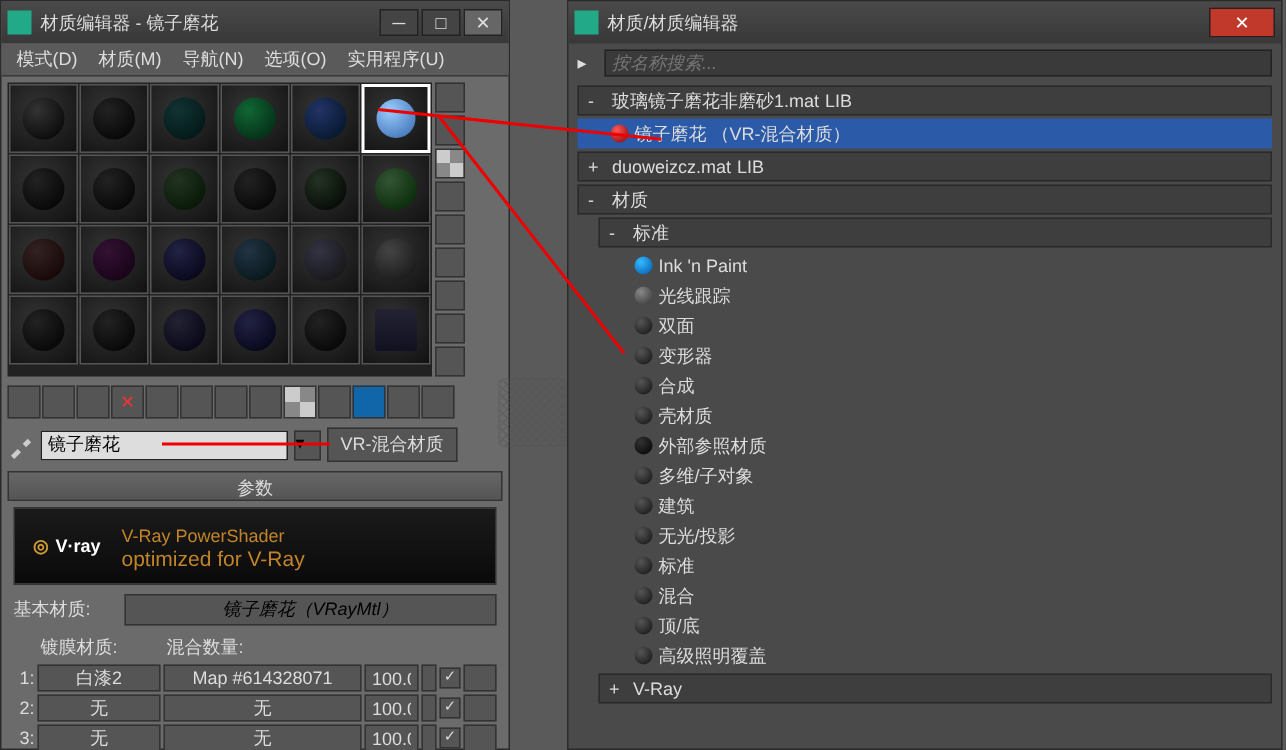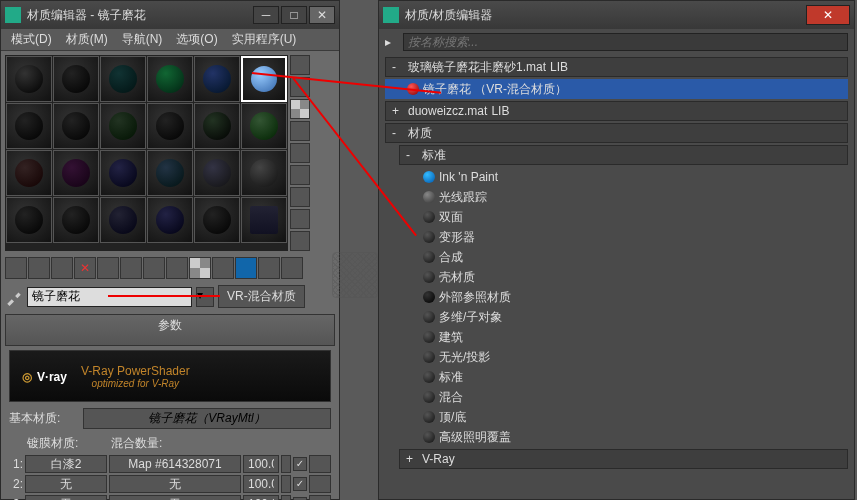--- a/index.html
+++ b/index.html
@@ -34,27 +34,27 @@
 .tbtn.red::after { content: '✕'; color: #e33; position: absolute; inset: 0; display: flex; align-items: center; justify-content: center; }
 .tbtn.blue { background: #16a; }
 .tbtn.ck { background: repeating-conic-gradient(#888 0 25%, #ccc 0 50%); }
 
 .namerow { display: flex; align-items: center; padding: 4px; gap: 4px; }
 .eyedrop { width: 18px; height: 18px; }
 .nameinput { flex: 0 0 120px; height: 20px; background: #ddd; border: 1px solid #222; padding: 0 4px; color: #000; }
 .dd { width: 18px; height: 20px; background: #555; border: 1px solid #333; }
 .typebtn { padding: 2px 8px; background: #555; border: 1px solid #333; color: #ddd; }
 
-.rollup-hdr { height: 32px; background: linear-gradient(#666,#555); border: 1px solid #333; text-align: center; color: #ddd; line-height: 20px; margin: 2px 4px; }
+.rollup-hdr { height: 20px; background: linear-gradient(#666,#555); border: 1px solid #333; text-align: center; color: #ddd; line-height: 20px; margin: 2px 4px; }
 
 .vray-banner { margin: 4px 8px; height: 52px; background: linear-gradient(#1a1a1a,#0a0a0a); border: 1px solid #333; display: flex; align-items: center; padding: 0 12px; gap: 14px; }
 .vray-logo { color: #fff; font-size: 16px; font-weight: bold; }
 .vray-logo .o { color: #c93; }
-.vray-text { color: #c1842a; font-size: 13px; text-align: center; }
-.vray-text .sub { display: block; font-size: 10px; font-style: italic; }
+.vray-text { color: #c1842a; font-size: 13px; text-align: left; }
+.vray-text .sub { display: block; font-size: 14px; }
 
 .param-row { display: flex; align-items: center; padding: 2px 8px; color: #ddd; gap: 4px; }
 .param-row .lbl { flex: 0 0 70px; }
 .param-val { flex: 1; background: #555; border: 1px solid #333; padding: 1px 4px; text-align: center; font-style: italic; }
 
 .blend-tbl { padding: 2px 8px; }
 .blend-hdr { display: flex; color: #ddd; padding: 2px 0; }
 .blend-hdr > div { text-align: left; }
 .bh1 { width: 18px; } .bh2 { width: 84px; } .bh3 { width: 114px; } .bh4 { width: 46px; } .bh5 { width: 18px; }
 .blend-row { display: flex; align-items: center; gap: 2px; padding: 1px 0; }

